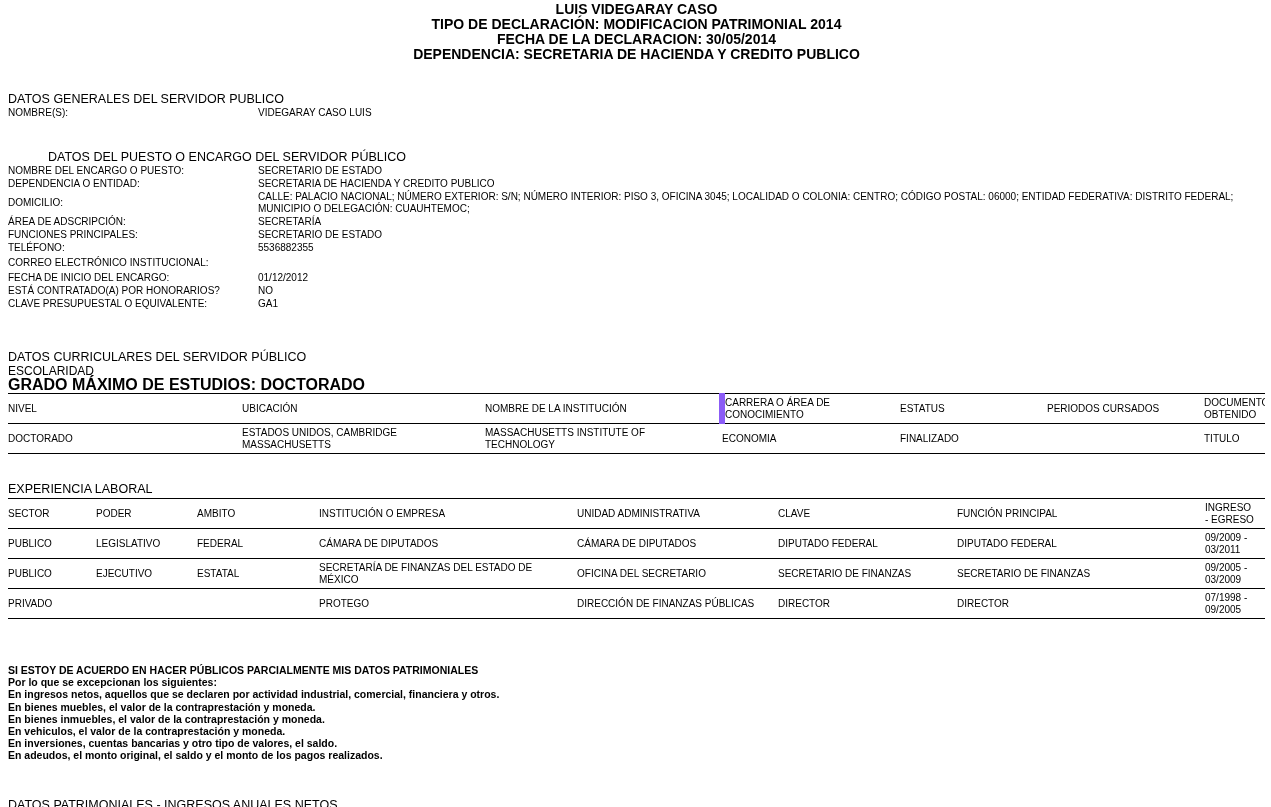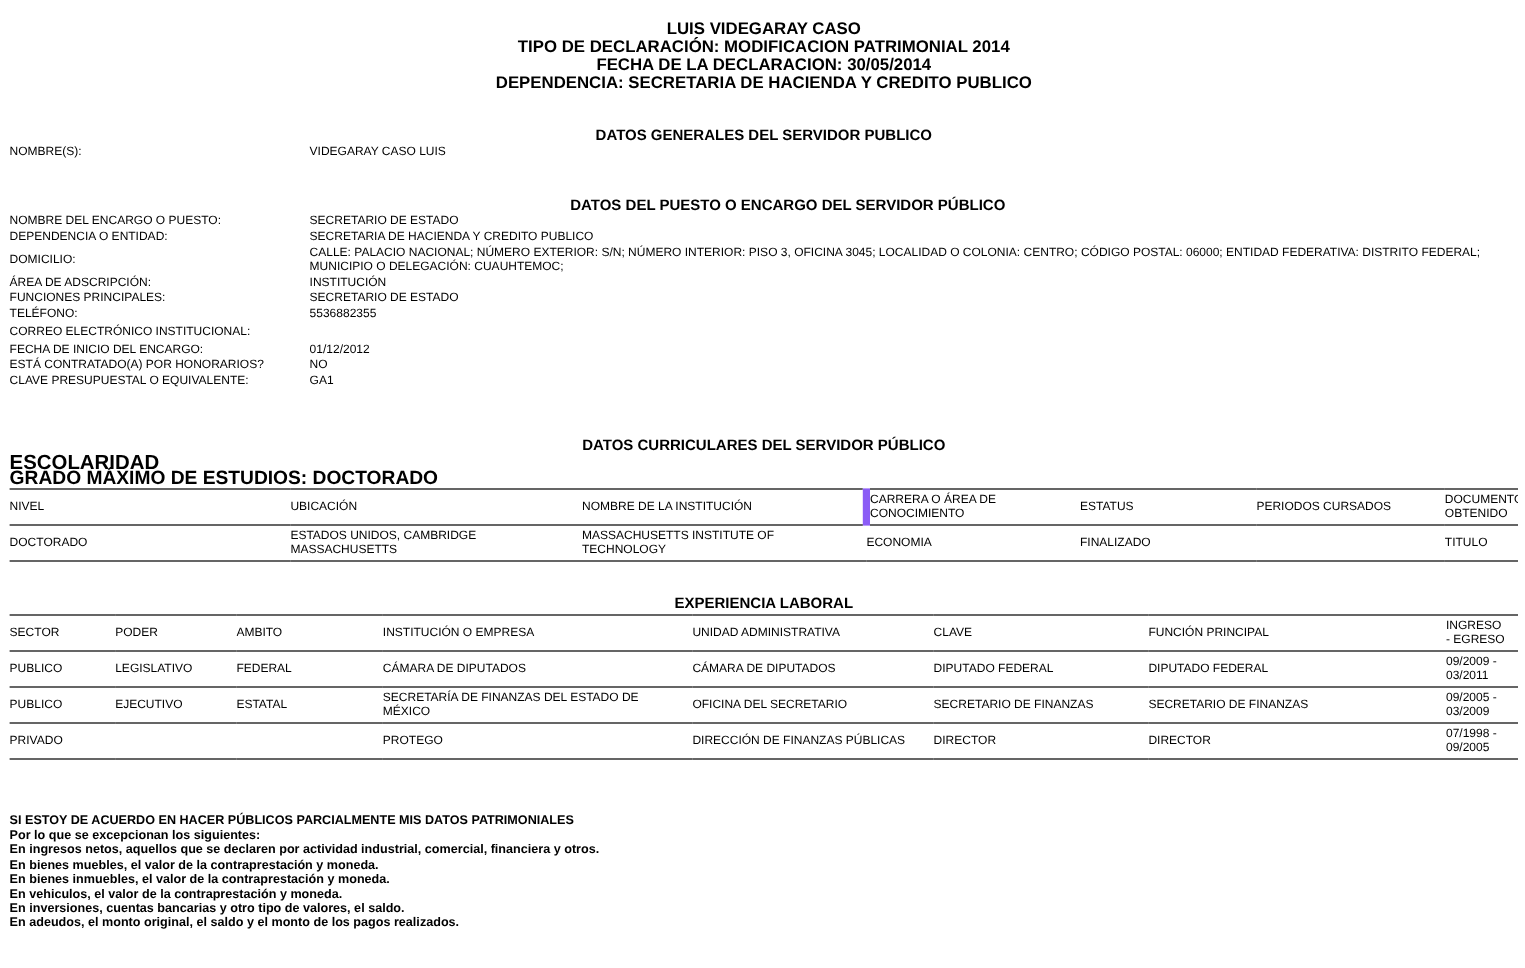--- a/index.html
+++ b/index.html
@@ -12,44 +12,43 @@
     font-size: 10px;
   }
   .page { padding: 0 6px 20px 8px; }
 
   
   .doc-header {
     text-align: center;
     font-weight: bold;
     font-size: 14px;
     line-height: 15px;
-    padding-top: 16px;
+    padding-top: 2px;
   }
 
   
   .section-title {
     font-size: 12.5px;
-    font-weight: bold;
+    font-weight: normal;
     line-height: 14px;
-    text-align: center;
   }
   .mt-generales   { margin-top: 30px; }
   .mt-puesto      { margin-top: 31px; padding-left: 40px; }
   .mt-curric      { margin-top: 40px; }
   .mt-exp         { margin-top: 28px; }
   .mt-acuerdo     { margin-top: 45px; }
   .mt-patrim      { margin-top: 36px; }
 
   
   .frow { display: flex; align-items: center; line-height: 12px; margin-top: 1px; }
   .flabel { flex: 0 0 250px; }
   .fvalue { flex: 1; }
   .frow.gap { margin-top: 3px; }
 
-  .subheading { font-size: 17px; font-weight: bold; line-height: 15px; }
+  .subheading { font-size: 12px; font-weight: normal; line-height: 15px; }
   .grado { font-size: 16px; font-weight: bold; line-height: 12px; margin-bottom: 2px; }
 
   
   table.tbl {
     width: 100%;
     border-collapse: collapse;
     table-layout: fixed;
     border-top: 1px solid #000;
   }
   table.tbl tr { border-bottom: 1px solid #000; }
@@ -96,21 +95,21 @@
   <div class="frow">
     <span class="flabel">DEPENDENCIA O ENTIDAD:</span>
     <span class="fvalue">SECRETARIA DE HACIENDA Y CREDITO PUBLICO</span>
   </div>
   <div class="frow">
     <span class="flabel">DOMICILIO:</span>
     <span class="fvalue">CALLE: PALACIO NACIONAL; NÚMERO EXTERIOR: S/N; NÚMERO INTERIOR: PISO 3, OFICINA 3045; LOCALIDAD O COLONIA: CENTRO; CÓDIGO POSTAL: 06000; ENTIDAD FEDERATIVA: DISTRITO FEDERAL; MUNICIPIO O DELEGACIÓN: CUAUHTEMOC;</span>
   </div>
   <div class="frow">
     <span class="flabel">ÁREA DE ADSCRIPCIÓN:</span>
-    <span class="fvalue">INSTITUCIÓN</span>
+    <span class="fvalue">SECRETARÍA</span>
   </div>
   <div class="frow">
     <span class="flabel">FUNCIONES PRINCIPALES:</span>
     <span class="fvalue">SECRETARIO DE ESTADO</span>
   </div>
   <div class="frow">
     <span class="flabel">TELÉFONO:</span>
     <span class="fvalue">5536882355</span>
   </div>
   <div class="frow gap">

